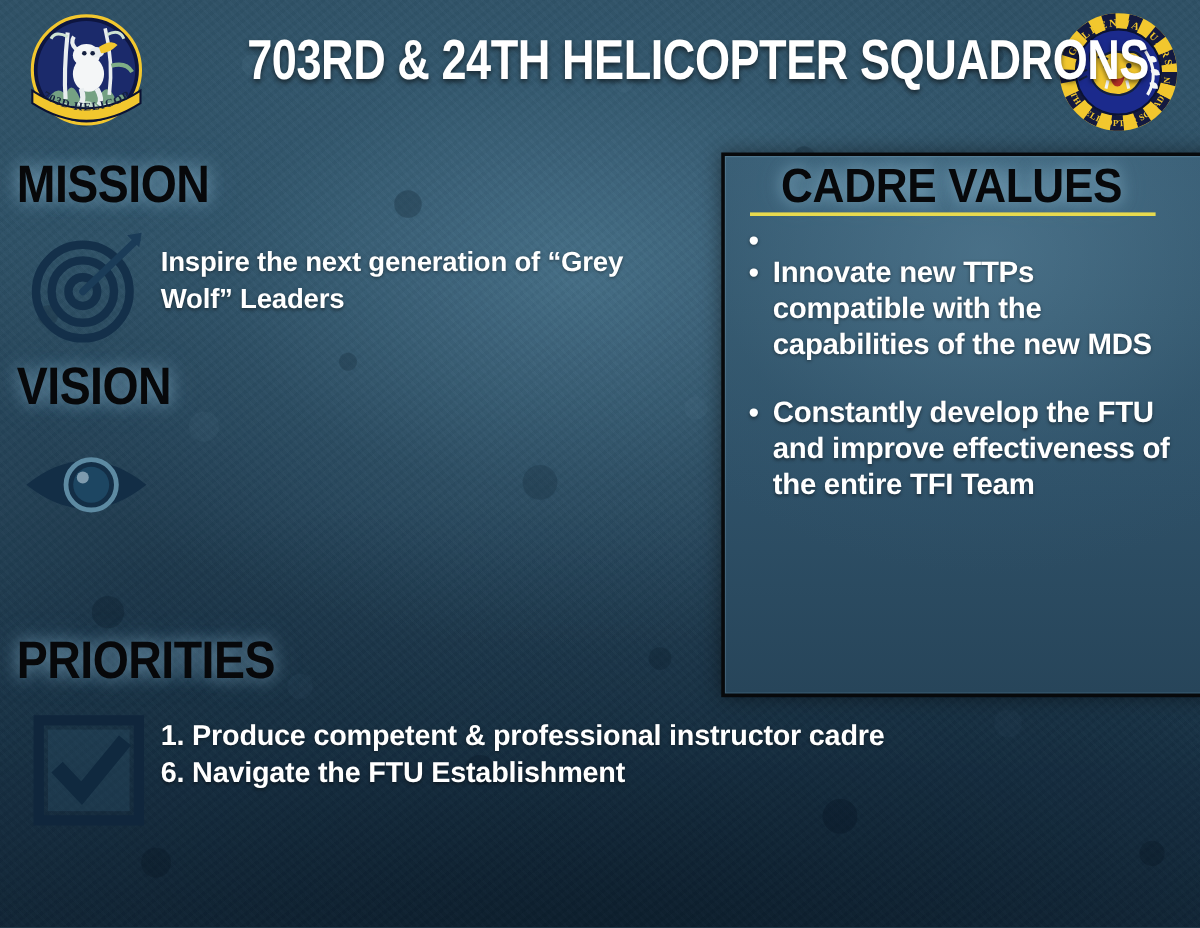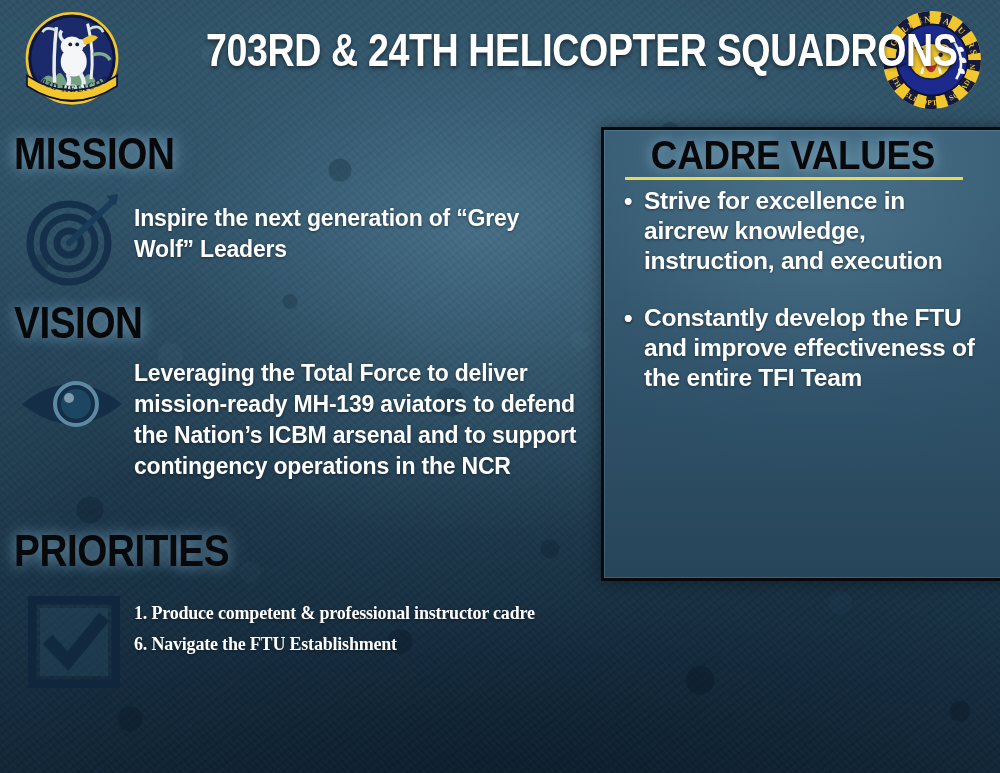--- a/index.html
+++ b/index.html
@@ -130,23 +130,23 @@
 
   #mission-text    { left: 134px; top: 203px; width: 440px; }
   #vision-text     { left: 134px; top: 358px; width: 470px; }
 
   #priorities-list {
     position: absolute;
     left: 134px; top: 598px;
     width: 470px;
     list-style: none;
     color: #ffffff;
-    font-family: Liberation Serif, serif;
-    font-weight: 700;
-    font-size: 18px;
+    font-family: Liberation Sans, sans-serif;
+    font-weight: 700;
+    font-size: 24px;
     line-height: 31px;
     letter-spacing: -0.2px;
     text-shadow: 0 1px 3px rgba(0,0,0,0.45);
     white-space: nowrap;
   }
   #priorities-list li { display: block; }
 
   
   .left-icon { position: absolute; }
   #icon-target   { left: 22px;  top: 190px; width: 100px; height: 100px; }
@@ -322,21 +322,20 @@
   <div class="left-icon" id="icon-eye">
     <svg viewBox="0 0 108 80">
       <path d="M4 40 q50 -40 100 0 q-50 40 -100 0 z" fill="#132e46"></path>
       <circle cx="58" cy="40" r="21" fill="none" stroke="#5d8aa2" stroke-width="4"></circle>
       <circle cx="58" cy="40" r="15" fill="#1d4662"></circle>
       <path d="M58 25 a15 15 0 0 1 0 30 a11 11 0 0 0 0 -30z" fill="#9dc0d0" opacity="0.85"></path>
       <circle cx="51" cy="34" r="5" fill="#cfe2ec" opacity="0.55"></circle>
     </svg>
   </div>
 
-  <div class="body-text" id="vision-text">Leveraging the Total Force to deliver mission-ready MH-139 aviators to defend the Nation’s ICBM arsenal and to support contingency operations in the NCR</div>
 
   <div class="section-heading" id="heading-priorities">PRIORITIES</div>
 
   <div class="left-icon" id="icon-checkbox">
     <svg viewBox="0 0 92 92">
       <rect x="4" y="4" width="84" height="84" fill="none" stroke="#10263c" stroke-width="9"></rect>
       <rect x="12" y="12" width="68" height="68" fill="#2c4f66" opacity="0.35"></rect>
       <path d="M24 48 L40 65 L72 26" fill="none" stroke="#10293f" stroke-width="13" stroke-linecap="square" stroke-linejoin="miter"></path>
     </svg>
   </div>
@@ -345,24 +344,24 @@
     <li>1. Produce competent &amp; professional instructor cadre</li>
     <li>6. Navigate the FTU Establishment</li>
   </ul>
 
   <div id="cadre-panel">
     <div id="cadre-heading">CADRE VALUES</div>
     <div id="cadre-rule"></div>
     <ul id="cadre-list">
       <li>
         <span class="bullet">•</span>
-        <span>Strive for excellence in aircrew knowledge, instruction, and execution</span>
       </li>
       <li>
         <span class="bullet">•</span>
+        <span>Innovate new TTPs compatible with the capabilities of the new MDS</span>
       </li>
       <li>
         <span class="bullet">•</span>
         <span>Constantly develop the FTU and improve effectiveness of the entire TFI Team</span>
       </li>
     </ul>
   </div>
 
 </div>
 

